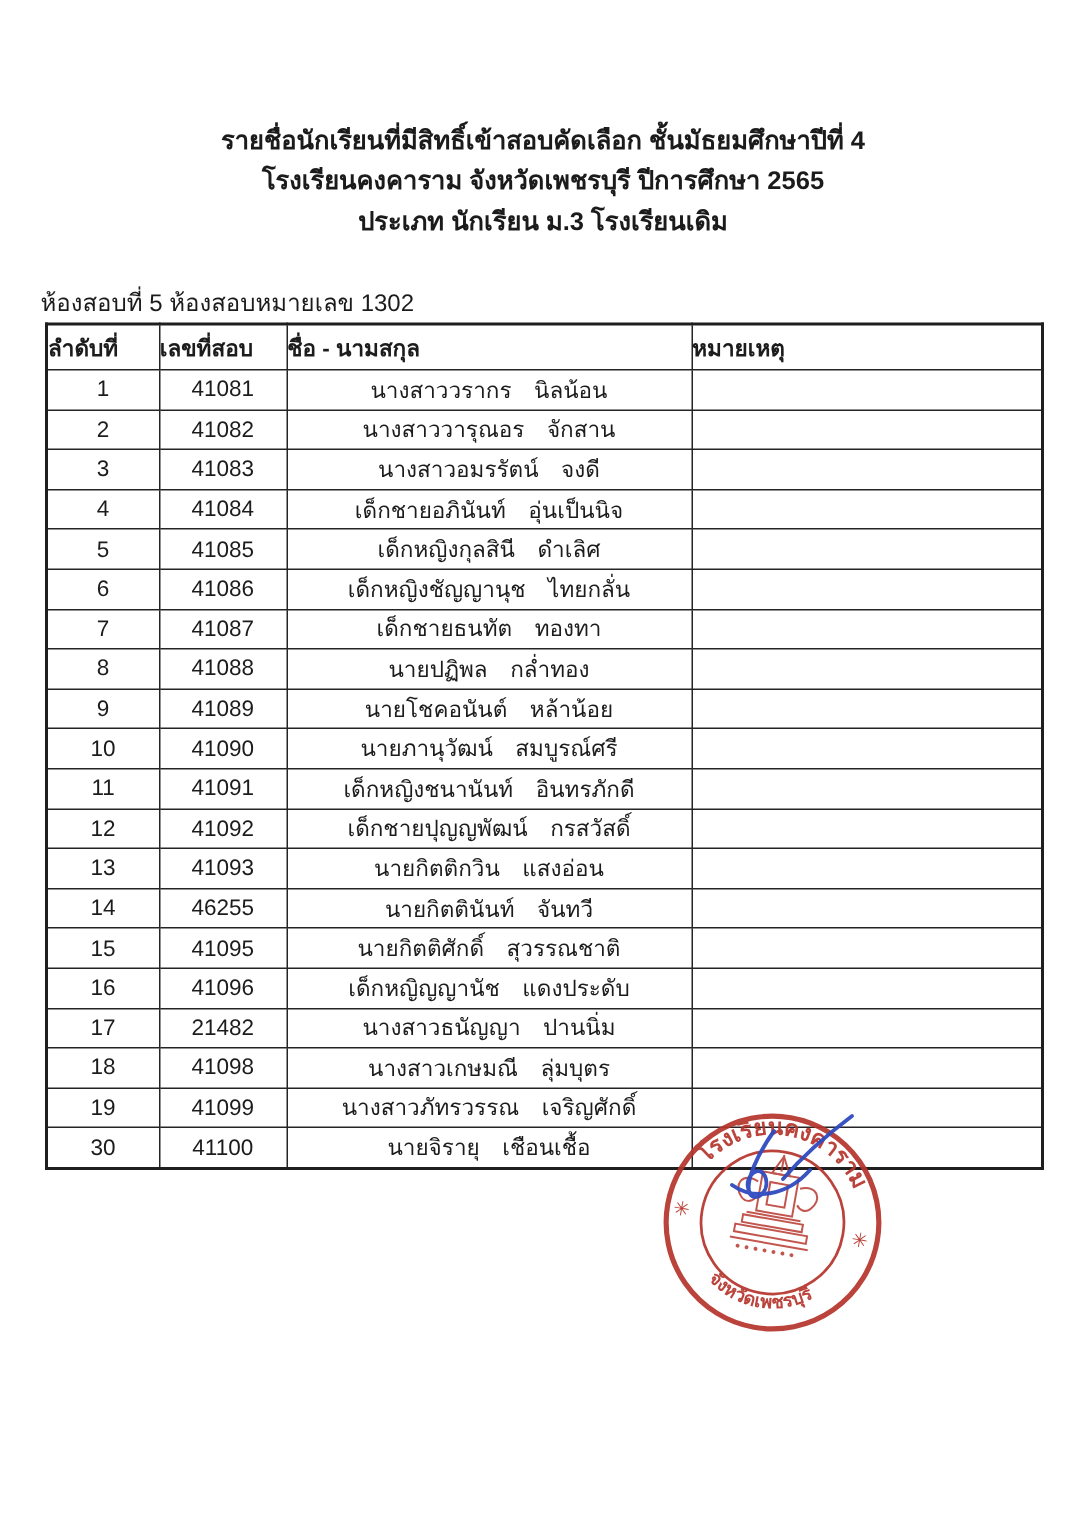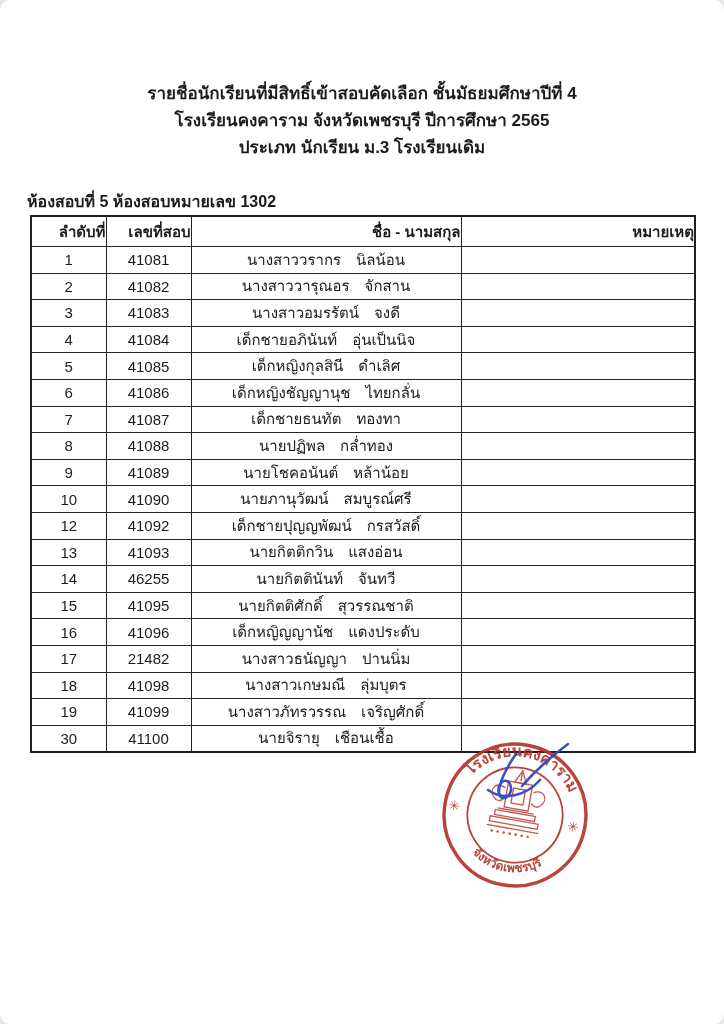--- a/index.html
+++ b/index.html
@@ -9,21 +9,20 @@
     font-family: "Liberation Sans", sans-serif;
   }
   .page {
     position: relative;
     width: 724px;
     height: 1024px;
     margin: 0 auto;
     background: #ffffff;
     color: #1c1c1c;
     overflow: hidden;
-    border-radius: 11px;
   }
   
   .title-block {
     position: absolute;
     top: 80px;
     left: 0;
     width: 100%;
     text-align: center;
   }
   .title-line {
@@ -31,21 +30,21 @@
     font-weight: bold;
     line-height: 27px;
     color: #1b1b1b;
   }
   
   .room-heading {
     position: absolute;
     top: 189px;
     left: 27px;
     font-size: 16px;
-    font-weight: bold;
+    font-weight: normal;
     color: #1b1b1b;
   }
   
   table.doc-table {
     position: absolute;
     top: 215px;
     left: 30px;
     width: 664px;
     border-collapse: collapse;
     table-layout: fixed;
@@ -56,21 +55,21 @@
     border: 1.6px solid #242424;
     padding: 0;
     font-size: 15px;
     color: #1c1c1c;
     overflow: hidden;
     white-space: nowrap;
   }
   table.doc-table th {
     height: 29px;
     font-weight: bold;
-    text-align: right;
+    text-align: left;
   }
   table.doc-table td {
     height: 25.6px;
   }
   col.c1 { width: 75px; }
   col.c2 { width: 85px; }
   col.c3 { width: 270px; }
   col.c4 { width: 234px; }
   td.c-no, td.c-exam { text-align: center; }
   td.c-name { text-align: center; padding-left: 6px; }
@@ -206,20 +205,28 @@
 
     <tr>
       <td class="c-no">10</td>
       <td class="c-exam">41090</td>
       <td class="c-name">
         <span class="fname">นายภานุวัฒน์</span><span class="lname">สมบูรณ์ศรี</span>
       </td>
       <td class="c-remark"></td>
     </tr>
 
+    <tr>
+      <td class="c-no">11</td>
+      <td class="c-exam">41091</td>
+      <td class="c-name">
+        <span class="fname">เด็กหญิงชนานันท์</span><span class="lname">อินทรภักดี</span>
+      </td>
+      <td class="c-remark"></td>
+    </tr>
 
     <tr>
       <td class="c-no">12</td>
       <td class="c-exam">41092</td>
       <td class="c-name">
         <span class="fname">เด็กชายปุญญพัฒน์</span><span class="lname">กรสวัสดิ์</span>
       </td>
       <td class="c-remark"></td>
     </tr>
 

